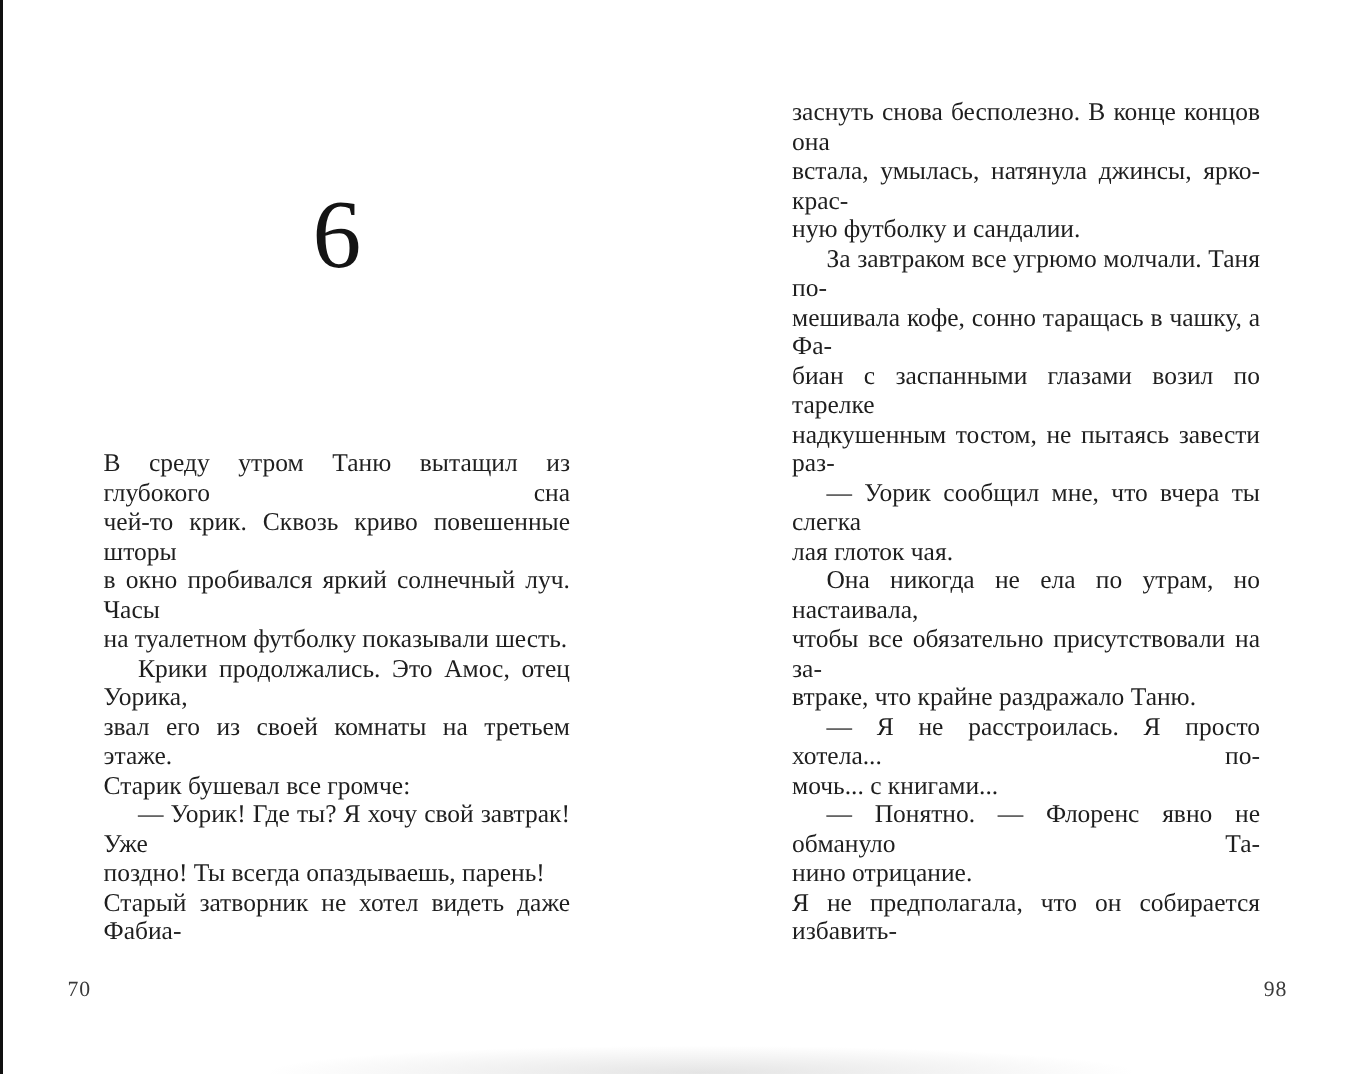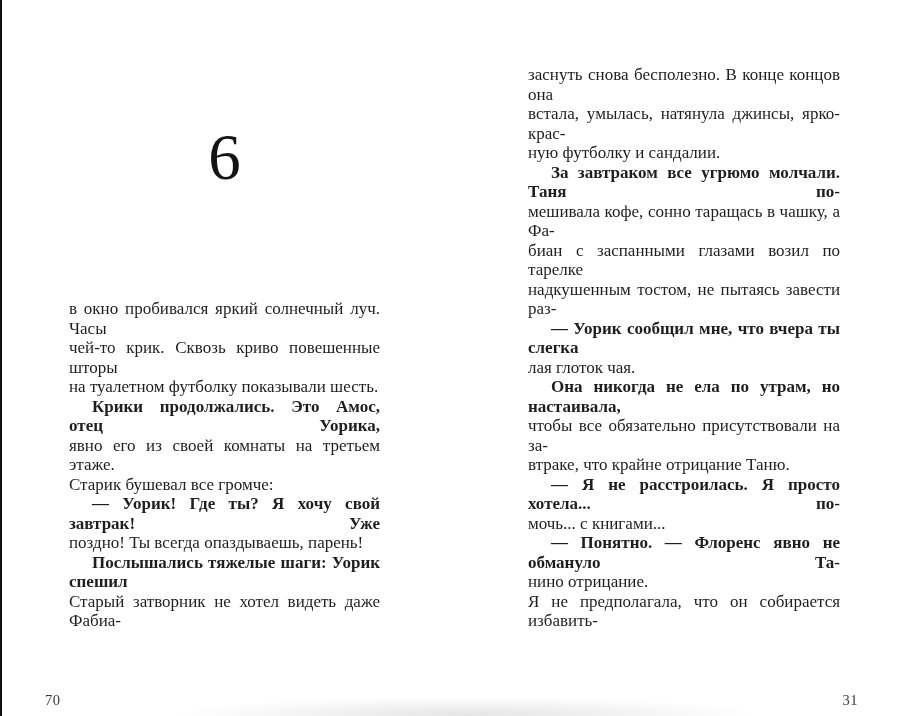--- a/index.html
+++ b/index.html
@@ -51,25 +51,25 @@
   }
   #left-text  { top: 287px; }
   #right-text { top: 53px; }
 
   .ln {
     text-align: justify;
     text-align-last: justify;
     white-space: normal;
   }
   .ln.end { text-align-last: left; }
-  .ln.ind { text-indent: 1.35em; font-weight: bold; }
+  .ln.ind { text-indent: 1.35em; }
 
   .pageno {
     position: absolute;
-    top: 692px;
+    top: 652px;
     font-size: 14.5px;
     color: #3a3a3a;
     letter-spacing: 0.5px;
   }
   #pageno-left  { left: 45px; }
   #pageno-right { right: 46px; text-align: right; }
 
   #bottom-shadow {
     position: absolute;
     left: 95px;
@@ -84,54 +84,54 @@
 </head>
 <body>
 
 <div id="frame">
 
   <div id="left-edge-line"></div>
 
   <section class="page" id="left-page">
     <div class="chapter-number">6</div>
     <div class="text-block" id="left-text">
+        <div class="ln">В среду утром Таню вытащил из глубокого сна</div>
+        <div class="ln">чей-то крик. Сквозь криво повешенные шторы</div>
         <div class="ln">в окно пробивался яркий солнечный луч. Часы</div>
-        <div class="ln">чей-то крик. Сквозь криво повешенные шторы</div>
         <div class="ln end">на туалетном футболку показывали шесть.</div>
         <div class="ln ind">Крики продолжались. Это Амос, отец Уорика,</div>
-        <div class="ln">явно его из своей комнаты на третьем этаже.</div>
+        <div class="ln">звал его из своей комнаты на третьем этаже.</div>
         <div class="ln end">Старик бушевал все громче:</div>
         <div class="ln ind">— Уорик! Где ты? Я хочу свой завтрак! Уже</div>
         <div class="ln end">поздно! Ты всегда опаздываешь, парень!</div>
-        <div class="ln ind">Послышались тяжелые шаги: Уорик спешил</div>
         <div class="ln">Старый затворник не хотел видеть даже Фабиа-</div>
       </div>
   </section>
 
   <section class="page" id="right-page">
     <div class="text-block" id="right-text">
         <div class="ln">заснуть снова бесполезно. В конце концов она</div>
         <div class="ln">встала, умылась, натянула джинсы, ярко-крас-</div>
         <div class="ln end">ную футболку и сандалии.</div>
         <div class="ln ind">За завтраком все угрюмо молчали. Таня по-</div>
         <div class="ln">мешивала кофе, сонно таращась в чашку, а Фа-</div>
         <div class="ln">биан с заспанными глазами возил по тарелке</div>
         <div class="ln">надкушенным тостом, не пытаясь завести раз-</div>
         <div class="ln ind">— Уорик сообщил мне, что вчера ты слегка</div>
         <div class="ln end">лая глоток чая.</div>
         <div class="ln ind">Она никогда не ела по утрам, но настаивала,</div>
         <div class="ln">чтобы все обязательно присутствовали на за-</div>
-        <div class="ln end">втраке, что крайне отрицание Таню.</div>
+        <div class="ln end">втраке, что крайне раздражало Таню.</div>
         <div class="ln ind">— Я не расстроилась. Я просто хотела... по-</div>
         <div class="ln end">мочь... с книгами...</div>
         <div class="ln ind">— Понятно. — Флоренс явно не обмануло Та-</div>
         <div class="ln end">нино отрицание.</div>
         <div class="ln">Я не предполагала, что он собирается избавить-</div>
       </div>
   </section>
 
   <div class="pageno" id="pageno-left">70</div>
 
-  <div class="pageno" id="pageno-right">31</div>
+  <div class="pageno" id="pageno-right">98</div>
 
   <div id="bottom-shadow"></div>
 
 </div>
 
 </body></html>

